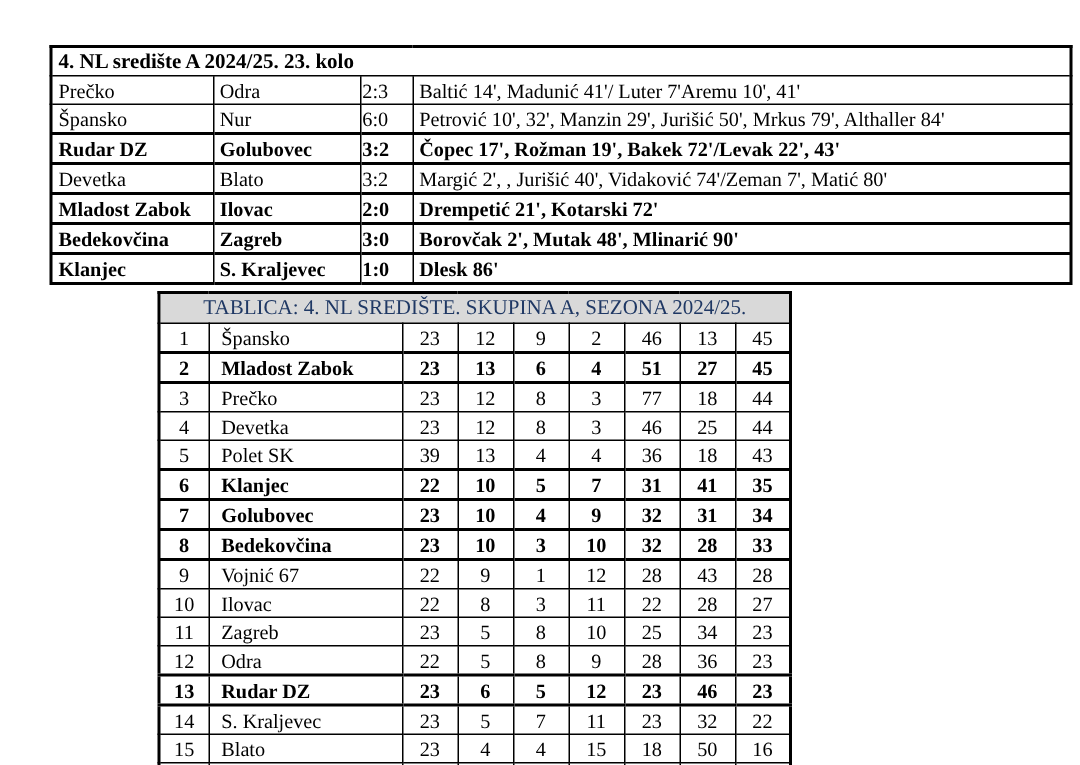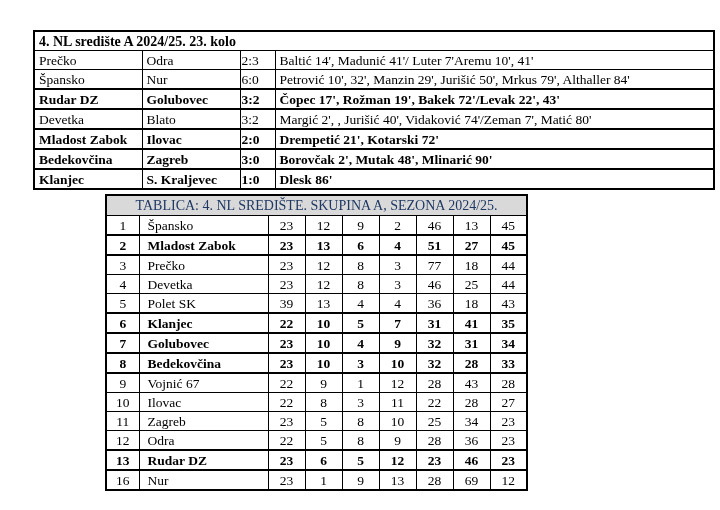--- a/index.html
+++ b/index.html
@@ -293,20 +293,42 @@
         <td class="team">Rudar DZ</td>
         <td class="gp">23</td>
         <td class="w">6</td>
         <td class="d">5</td>
         <td class="l">12</td>
         <td class="gf">23</td>
         <td class="ga">46</td>
         <td class="pts">23</td>
       </tr>
       <tr>
+        <td class="pos">14</td>
+        <td class="team">S. Kraljevec</td>
+        <td class="gp">23</td>
+        <td class="w">5</td>
+        <td class="d">7</td>
+        <td class="l">11</td>
+        <td class="gf">23</td>
+        <td class="ga">32</td>
+        <td class="pts">22</td>
+      </tr>
+      <tr>
+        <td class="pos">15</td>
+        <td class="team">Blato</td>
+        <td class="gp">23</td>
+        <td class="w">4</td>
+        <td class="d">4</td>
+        <td class="l">15</td>
+        <td class="gf">18</td>
+        <td class="ga">50</td>
+        <td class="pts">16</td>
+      </tr>
+      <tr>
         <td class="pos">16</td>
         <td class="team">Nur</td>
         <td class="gp">23</td>
         <td class="w">1</td>
         <td class="d">9</td>
         <td class="l">13</td>
         <td class="gf">28</td>
         <td class="ga">69</td>
         <td class="pts">12</td>
       </tr>

